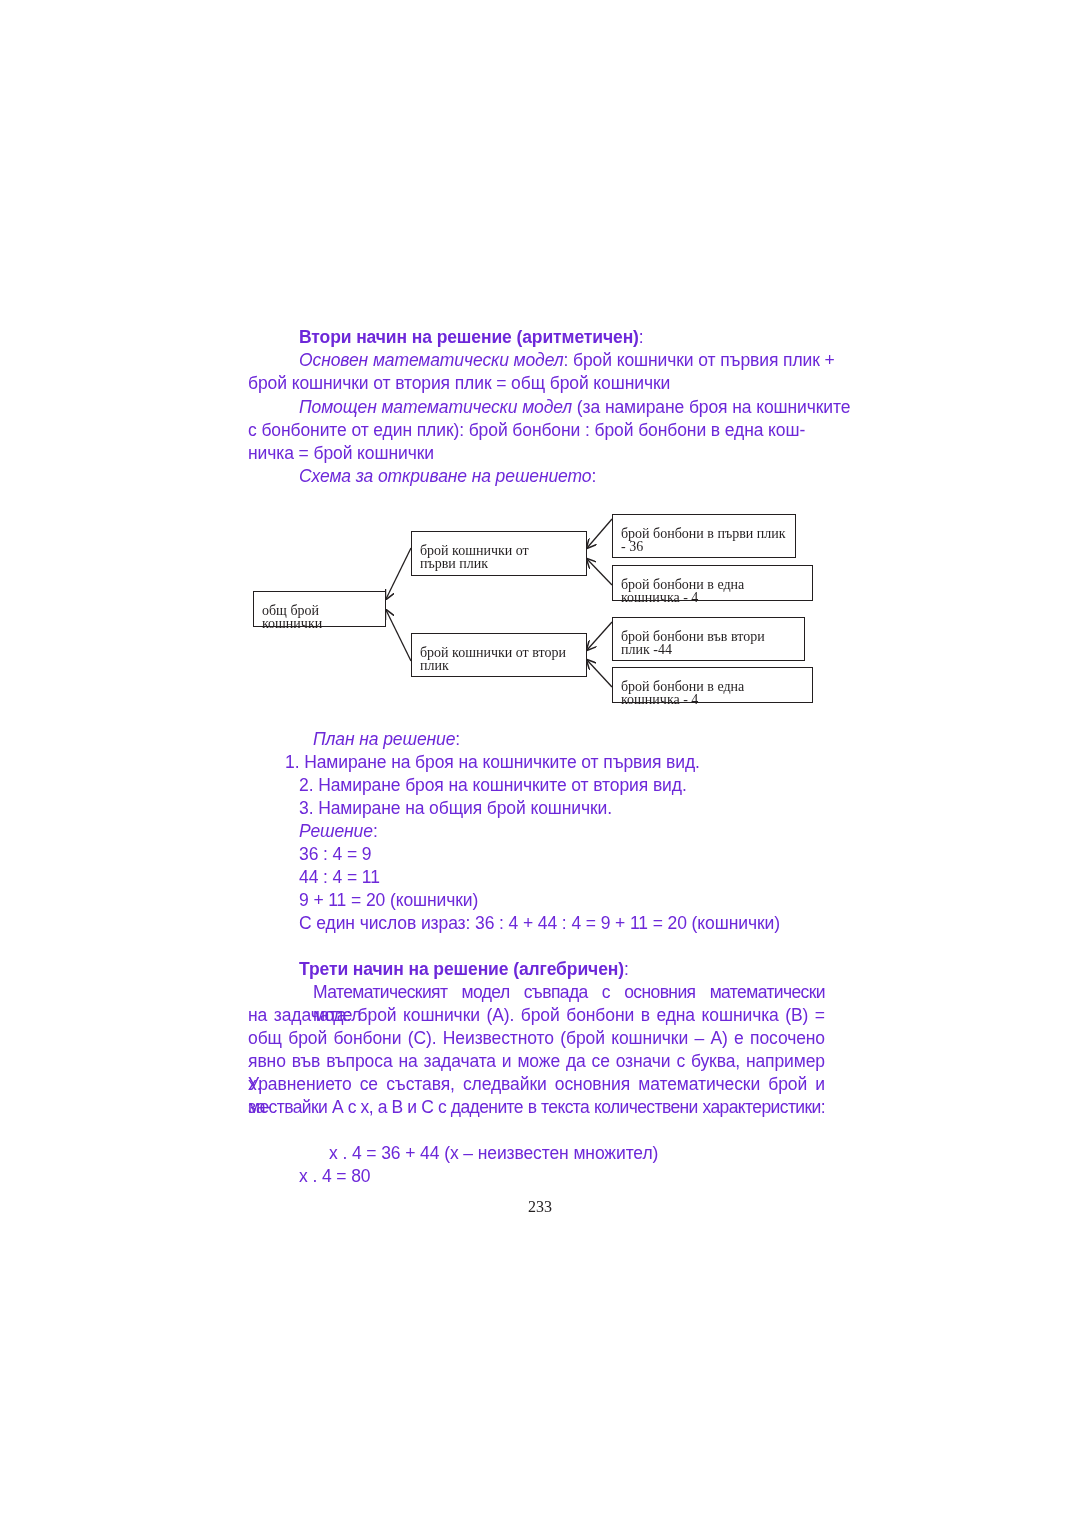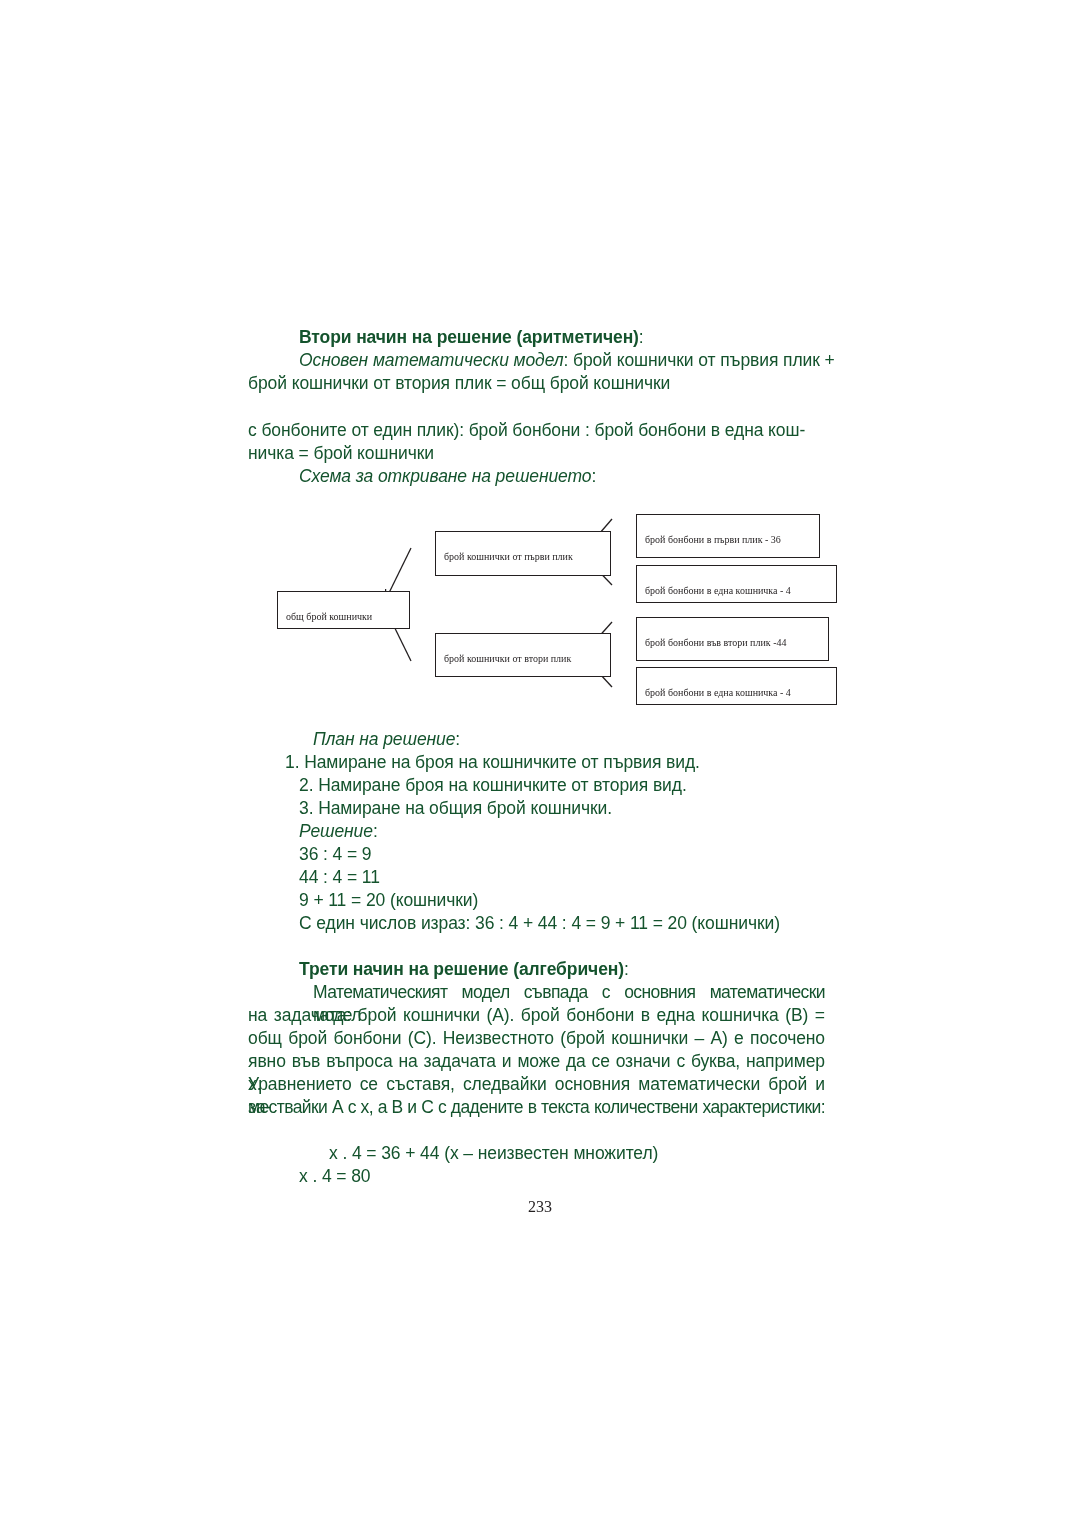--- a/index.html
+++ b/index.html
@@ -1,36 +1,37 @@
 <!DOCTYPE html>
 <html><head>
   <meta charset="utf-8">
   <style>
     html, body { margin: 0; padding: 0; background: #ffffff; }
     body { width: 1080px; height: 1528px; position: relative; overflow: hidden; color: #231f20; }
     .page { position: absolute; left: 0; top: 0; width: 1080px; height: 1528px; }
-    .txt { position: absolute; font-family: "Liberation Sans", sans-serif; font-size: 17.5px; line-height: 23px; white-space: nowrap; color: #14532d; letter-spacing: -0.1px; }
+    .txt { position: absolute; font-family: "Liberation Sans", sans-serif; font-size: 17.5px; line-height: 23px; white-space: nowrap; color: #6d28d9; letter-spacing: -0.1px; }
     .b { font-weight: bold; }
     .i { font-style: italic; }
     .just { white-space: normal; text-align: justify; text-align-last: justify; width: 577px; }
     .diagram { position: absolute; left: 0; top: 0; width: 1080px; height: 1528px; }
-    .box { position: absolute; border: 1.5px solid #231f20; box-sizing: border-box; background: #fff; font-family: "Liberation Serif", serif; font-size: 10px; line-height: 13px; padding: 18px 8px; color: #231f20; margin-left: 24px; }
+    .box { position: absolute; border: 1.5px solid #231f20; box-sizing: border-box; background: #fff; font-family: "Liberation Serif", serif; font-size: 14px; line-height: 13px; padding: 12px 8px; color: #231f20; }
     svg.arrows { position: absolute; left: 0; top: 0; }
     .pagenum { position: absolute; left: 0; width: 1080px; text-align: center; top: 1198px; font-family: "Liberation Serif", serif; font-size: 16px; color: #231f20; }
   </style>
 </head>
 <body>
 
 <div class="page">
 
   <div class="txt" style="left:299px; top:326px;"><span class="b">Втори начин на решение (аритметичен)</span><span>:</span></div>
 
   <div class="txt" style="left:299px; top:349px;"><span class="i">Основен математически модел</span><span>: брой кошнички от първия плик +</span></div>
   <div class="txt" style="left:248px; top:372px;">брой кошнички от втория плик = общ брой кошнички</div>
 
+  <div class="txt" style="left:299px; top:396px;"><span class="i">Помощен математически модел</span><span> (за намиране броя на кошничките</span></div>
   <div class="txt" style="left:248px; top:419px;">с бонбоните от един плик): брой бонбони : брой бонбони в една кош-</div>
   <div class="txt" style="left:248px; top:442px;">ничка = брой кошнички</div>
 
   <div class="txt" style="left:299px; top:465px;"><span class="i">Схема за откриване на решението</span><span>:</span></div>
 
   <div class="diagram">
     <svg class="arrows" width="1080" height="1528">
       <defs>
         <marker id="ah" markerWidth="10" markerHeight="10" refX="9" refY="5" orient="auto" markerUnits="userSpaceOnUse">
           <path d="M0,0 L10,5 L0,10" fill="none" stroke="#231f20" stroke-width="1.5"></path>

